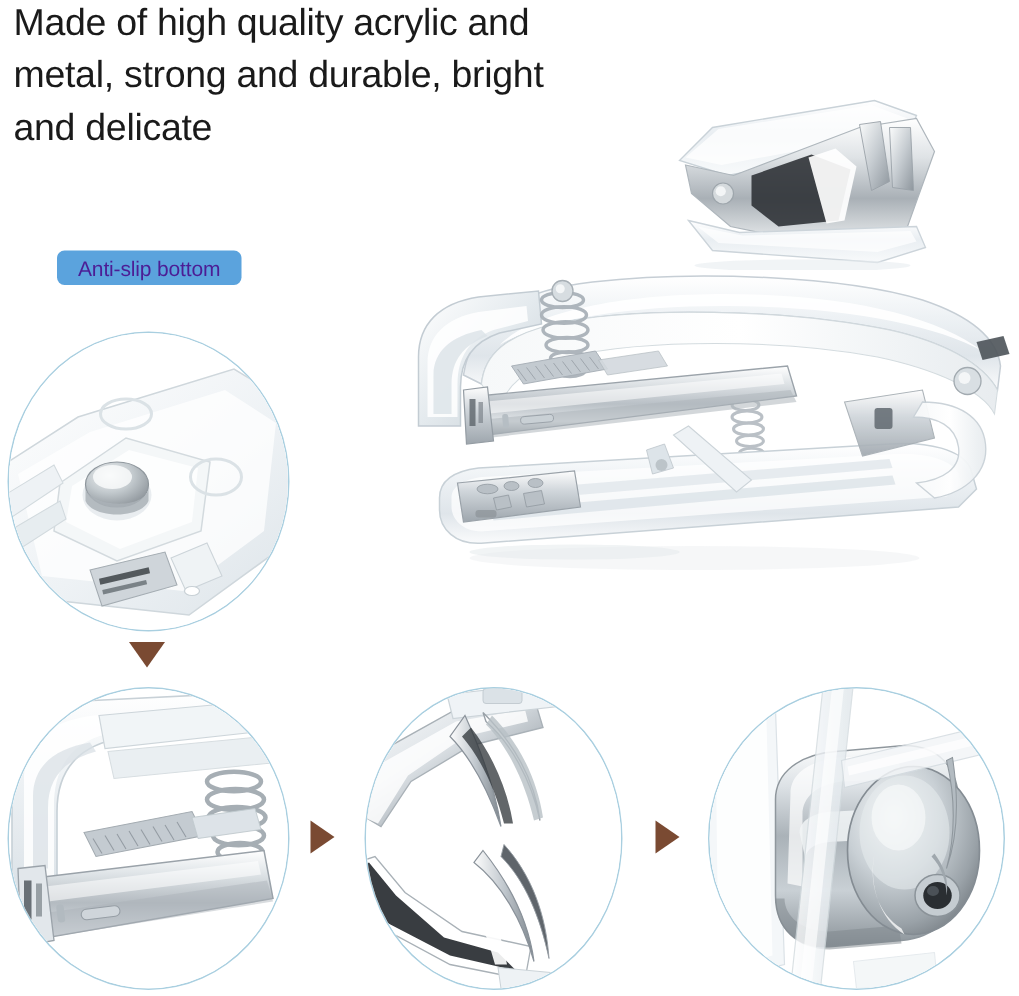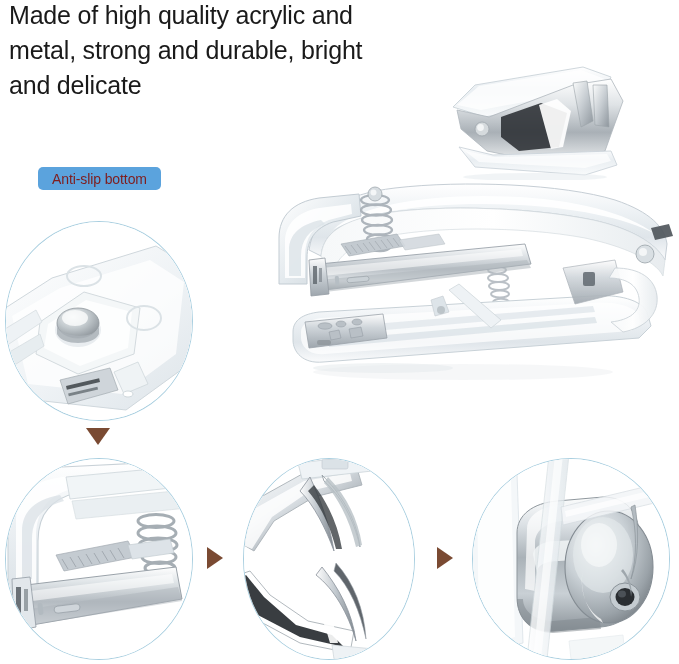--- a/index.html
+++ b/index.html
@@ -34,21 +34,21 @@
     position: absolute;
     left: 38px;
     top: 167px;
     height: 23px;
     padding: 0 14px;
     display: flex;
     align-items: center;
     justify-content: center;
     background: #5ba3dd;
     border-radius: 5px;
-    color: #7f1d1d;
+    color: #4c1d95;
     font-size: 14px;
     letter-spacing: -0.1px;
   }
 
   
   .circle {
     position: absolute;
     border: 1.4px solid #a9cfe0;
     border-radius: 50%;
     overflow: hidden;

